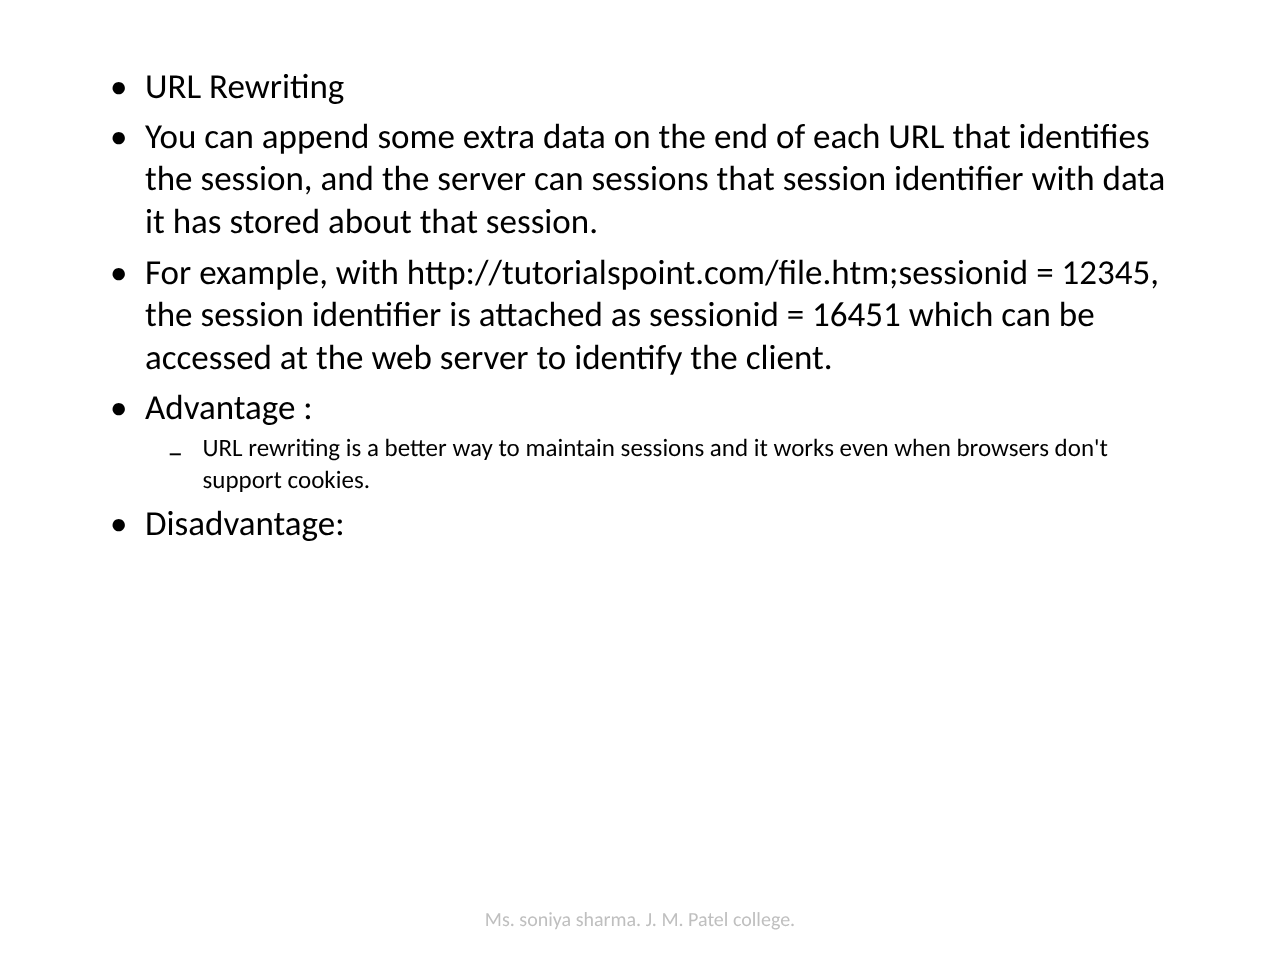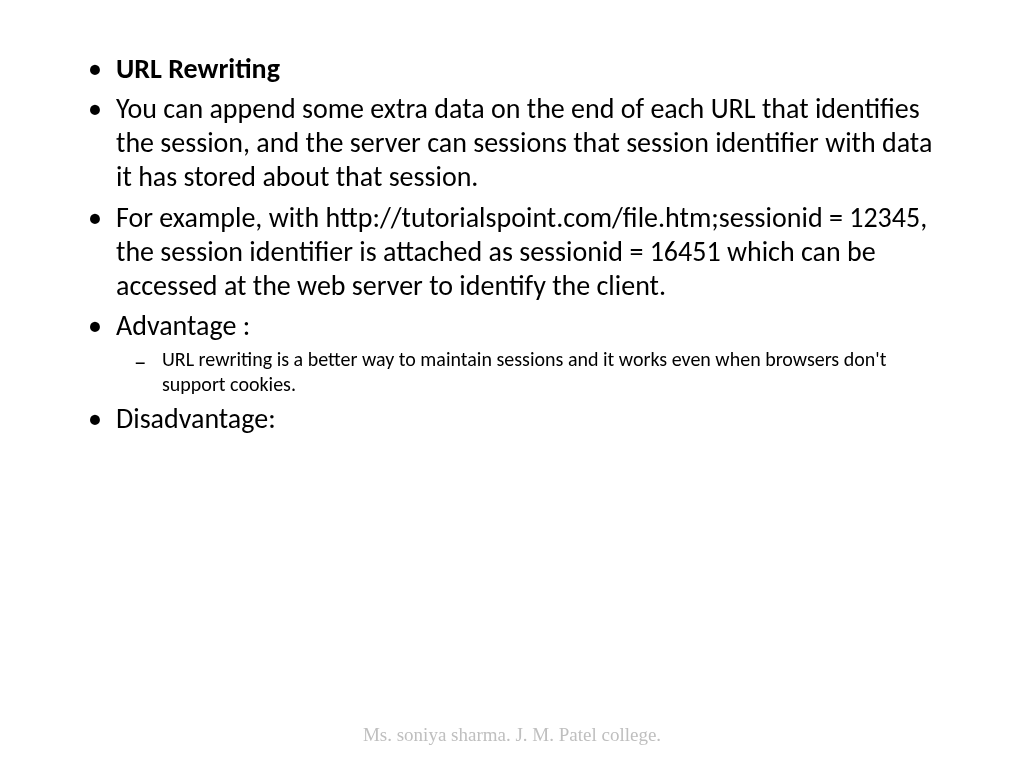--- a/index.html
+++ b/index.html
@@ -43,30 +43,29 @@
     line-height: 1.22;
     margin-bottom: 6px;
   }
   ul.level2 > li::before {
     content: "–";
     position: absolute;
     left: 18px;
     top: 0;
     font-size: 25px;
   }
-  .bold { font-weight: 700; }
+  .bold { font-weight: 400; }
   .footer {
     position: absolute;
     bottom: 22px;
     left: 0;
     width: 100%;
     text-align: center;
-    font-size: 19px;
+    font-size: 16px;
     color: #bfbfbf;
-    font-family: Liberation Serif, serif;
   }
 </style>
 </head>
 <body>
 
 <div class="slide">
   <ul class="level1">
     <li><span class="bold">URL Rewriting</span></li>
     <li><span>You can append some extra data on the end of each URL that identifies the session, and the server can sessions that session identifier with data it has stored about that session.</span></li>
     <li><span>For example, with http://tutorialspoint.com/file.htm;sessionid = 12345, the session identifier is attached as sessionid = 16451 which can be accessed at the web server to identify the client.</span></li>

